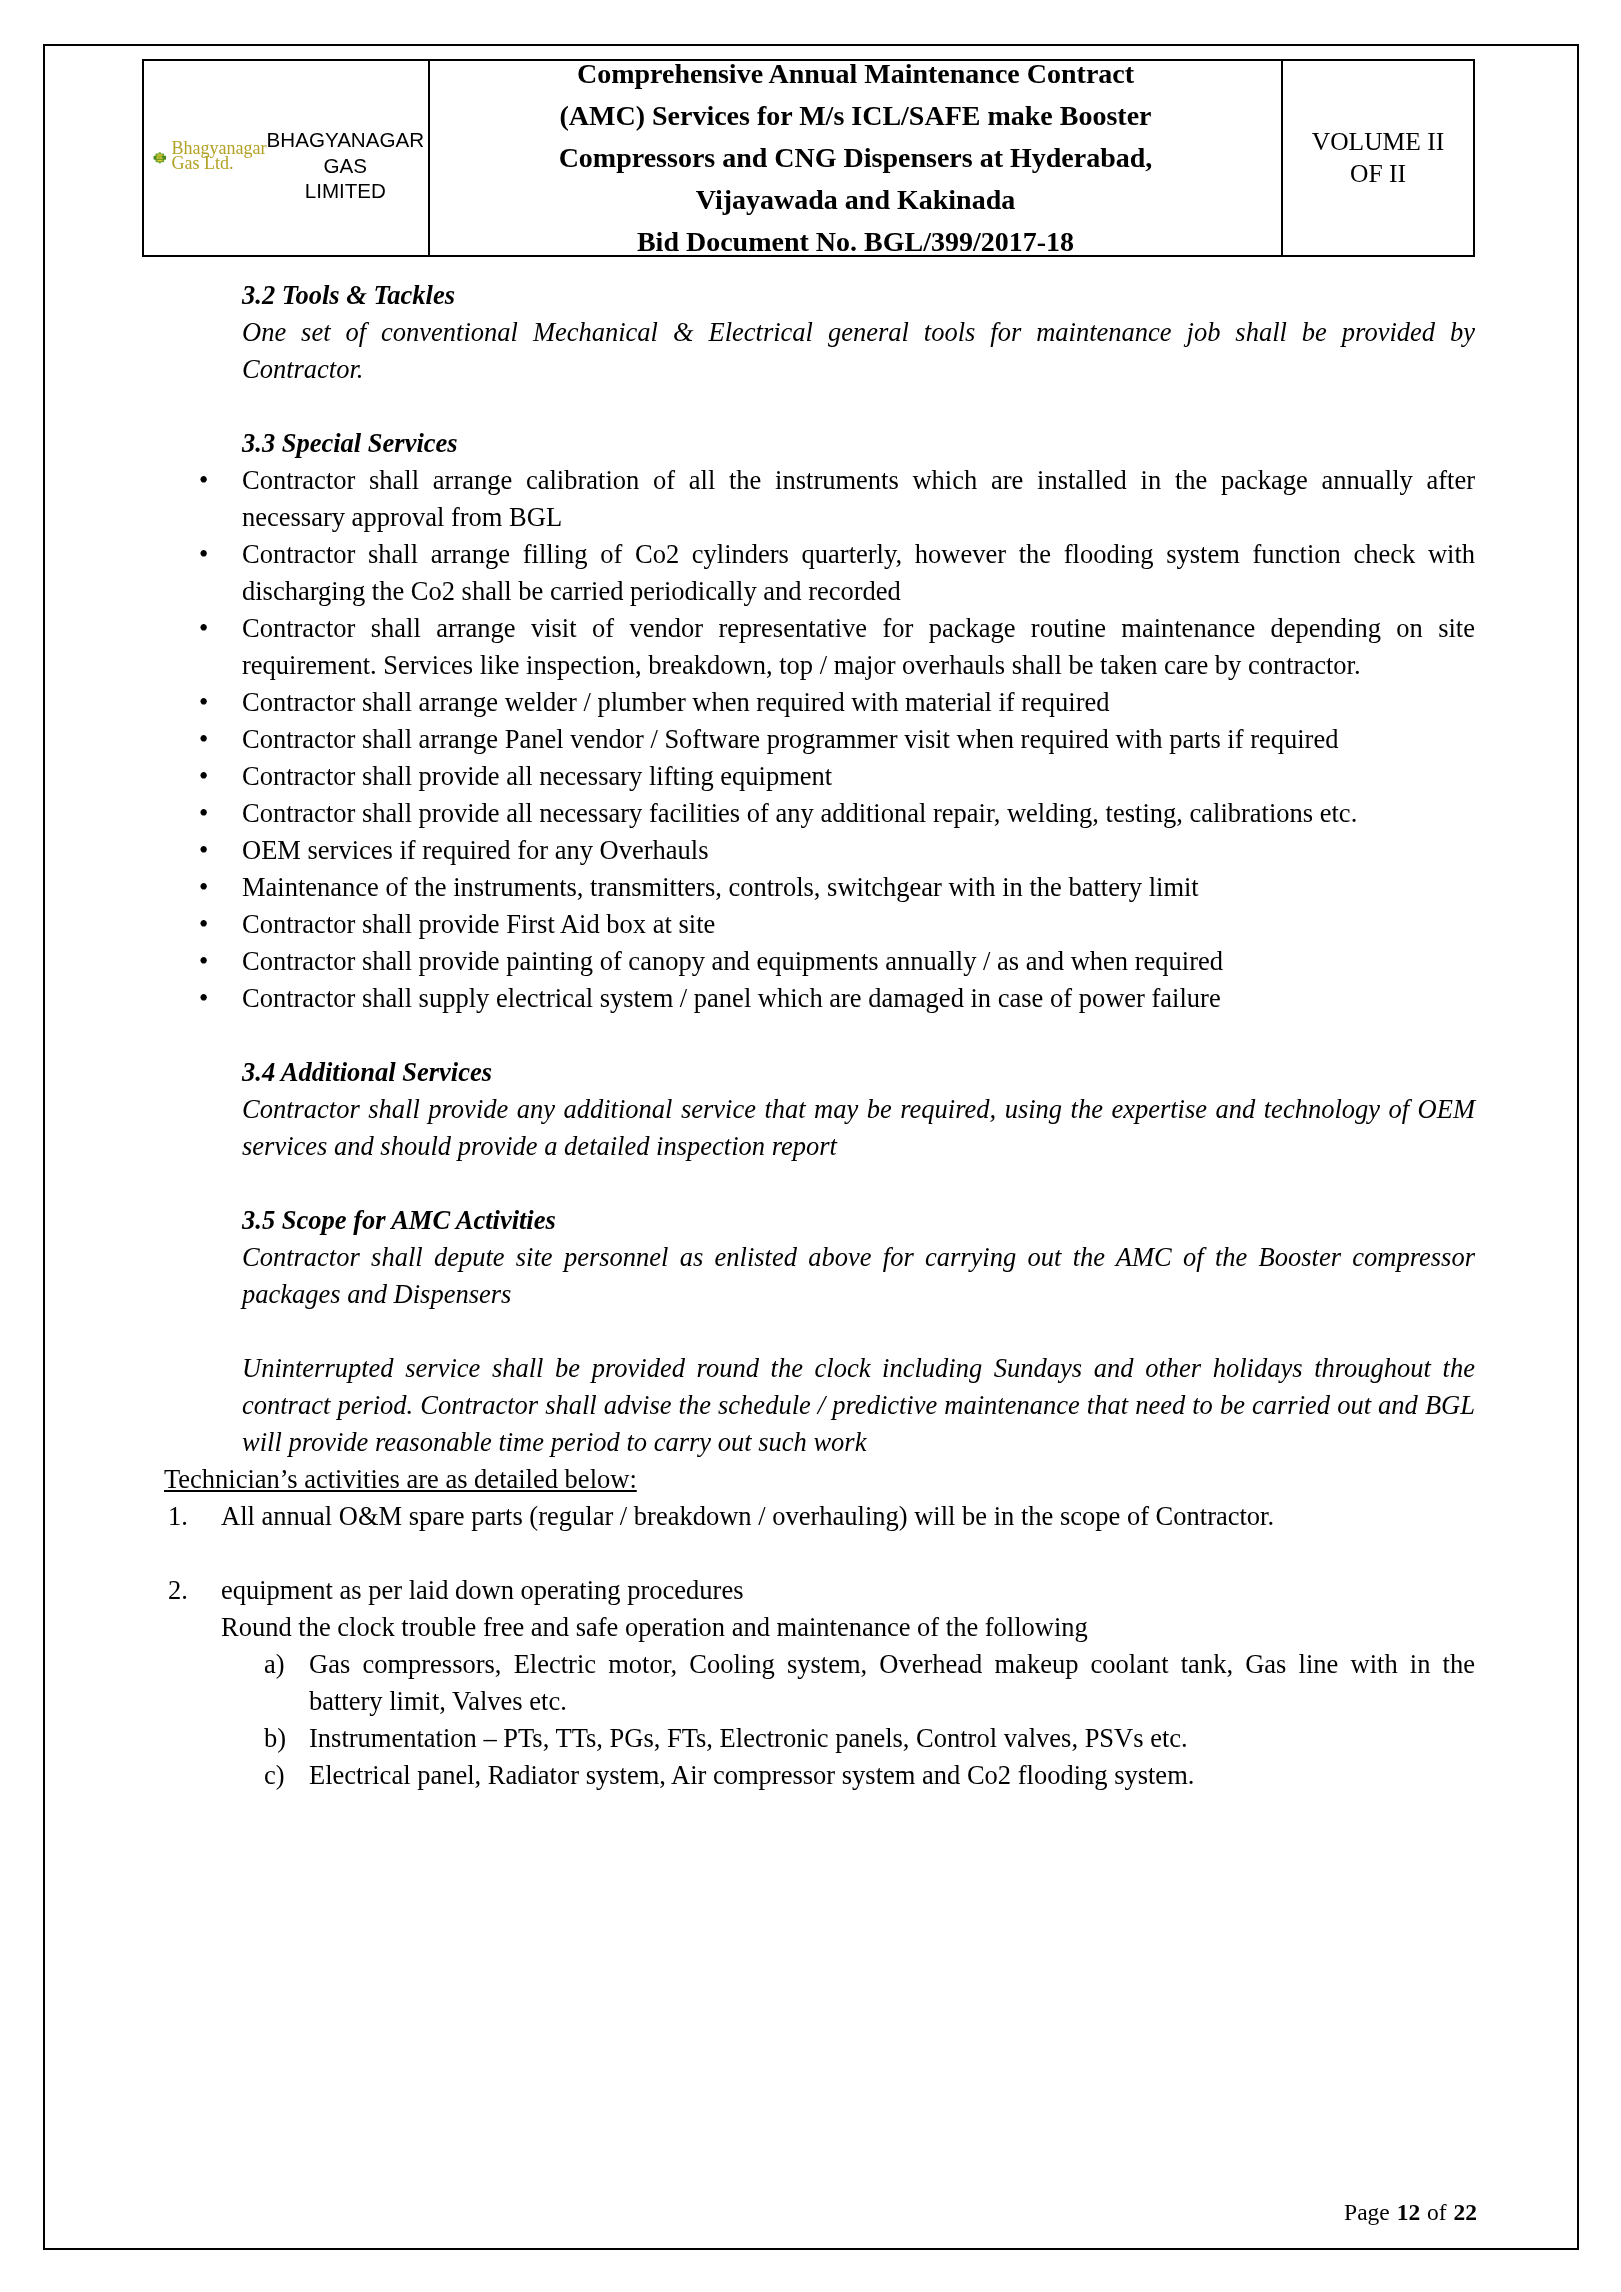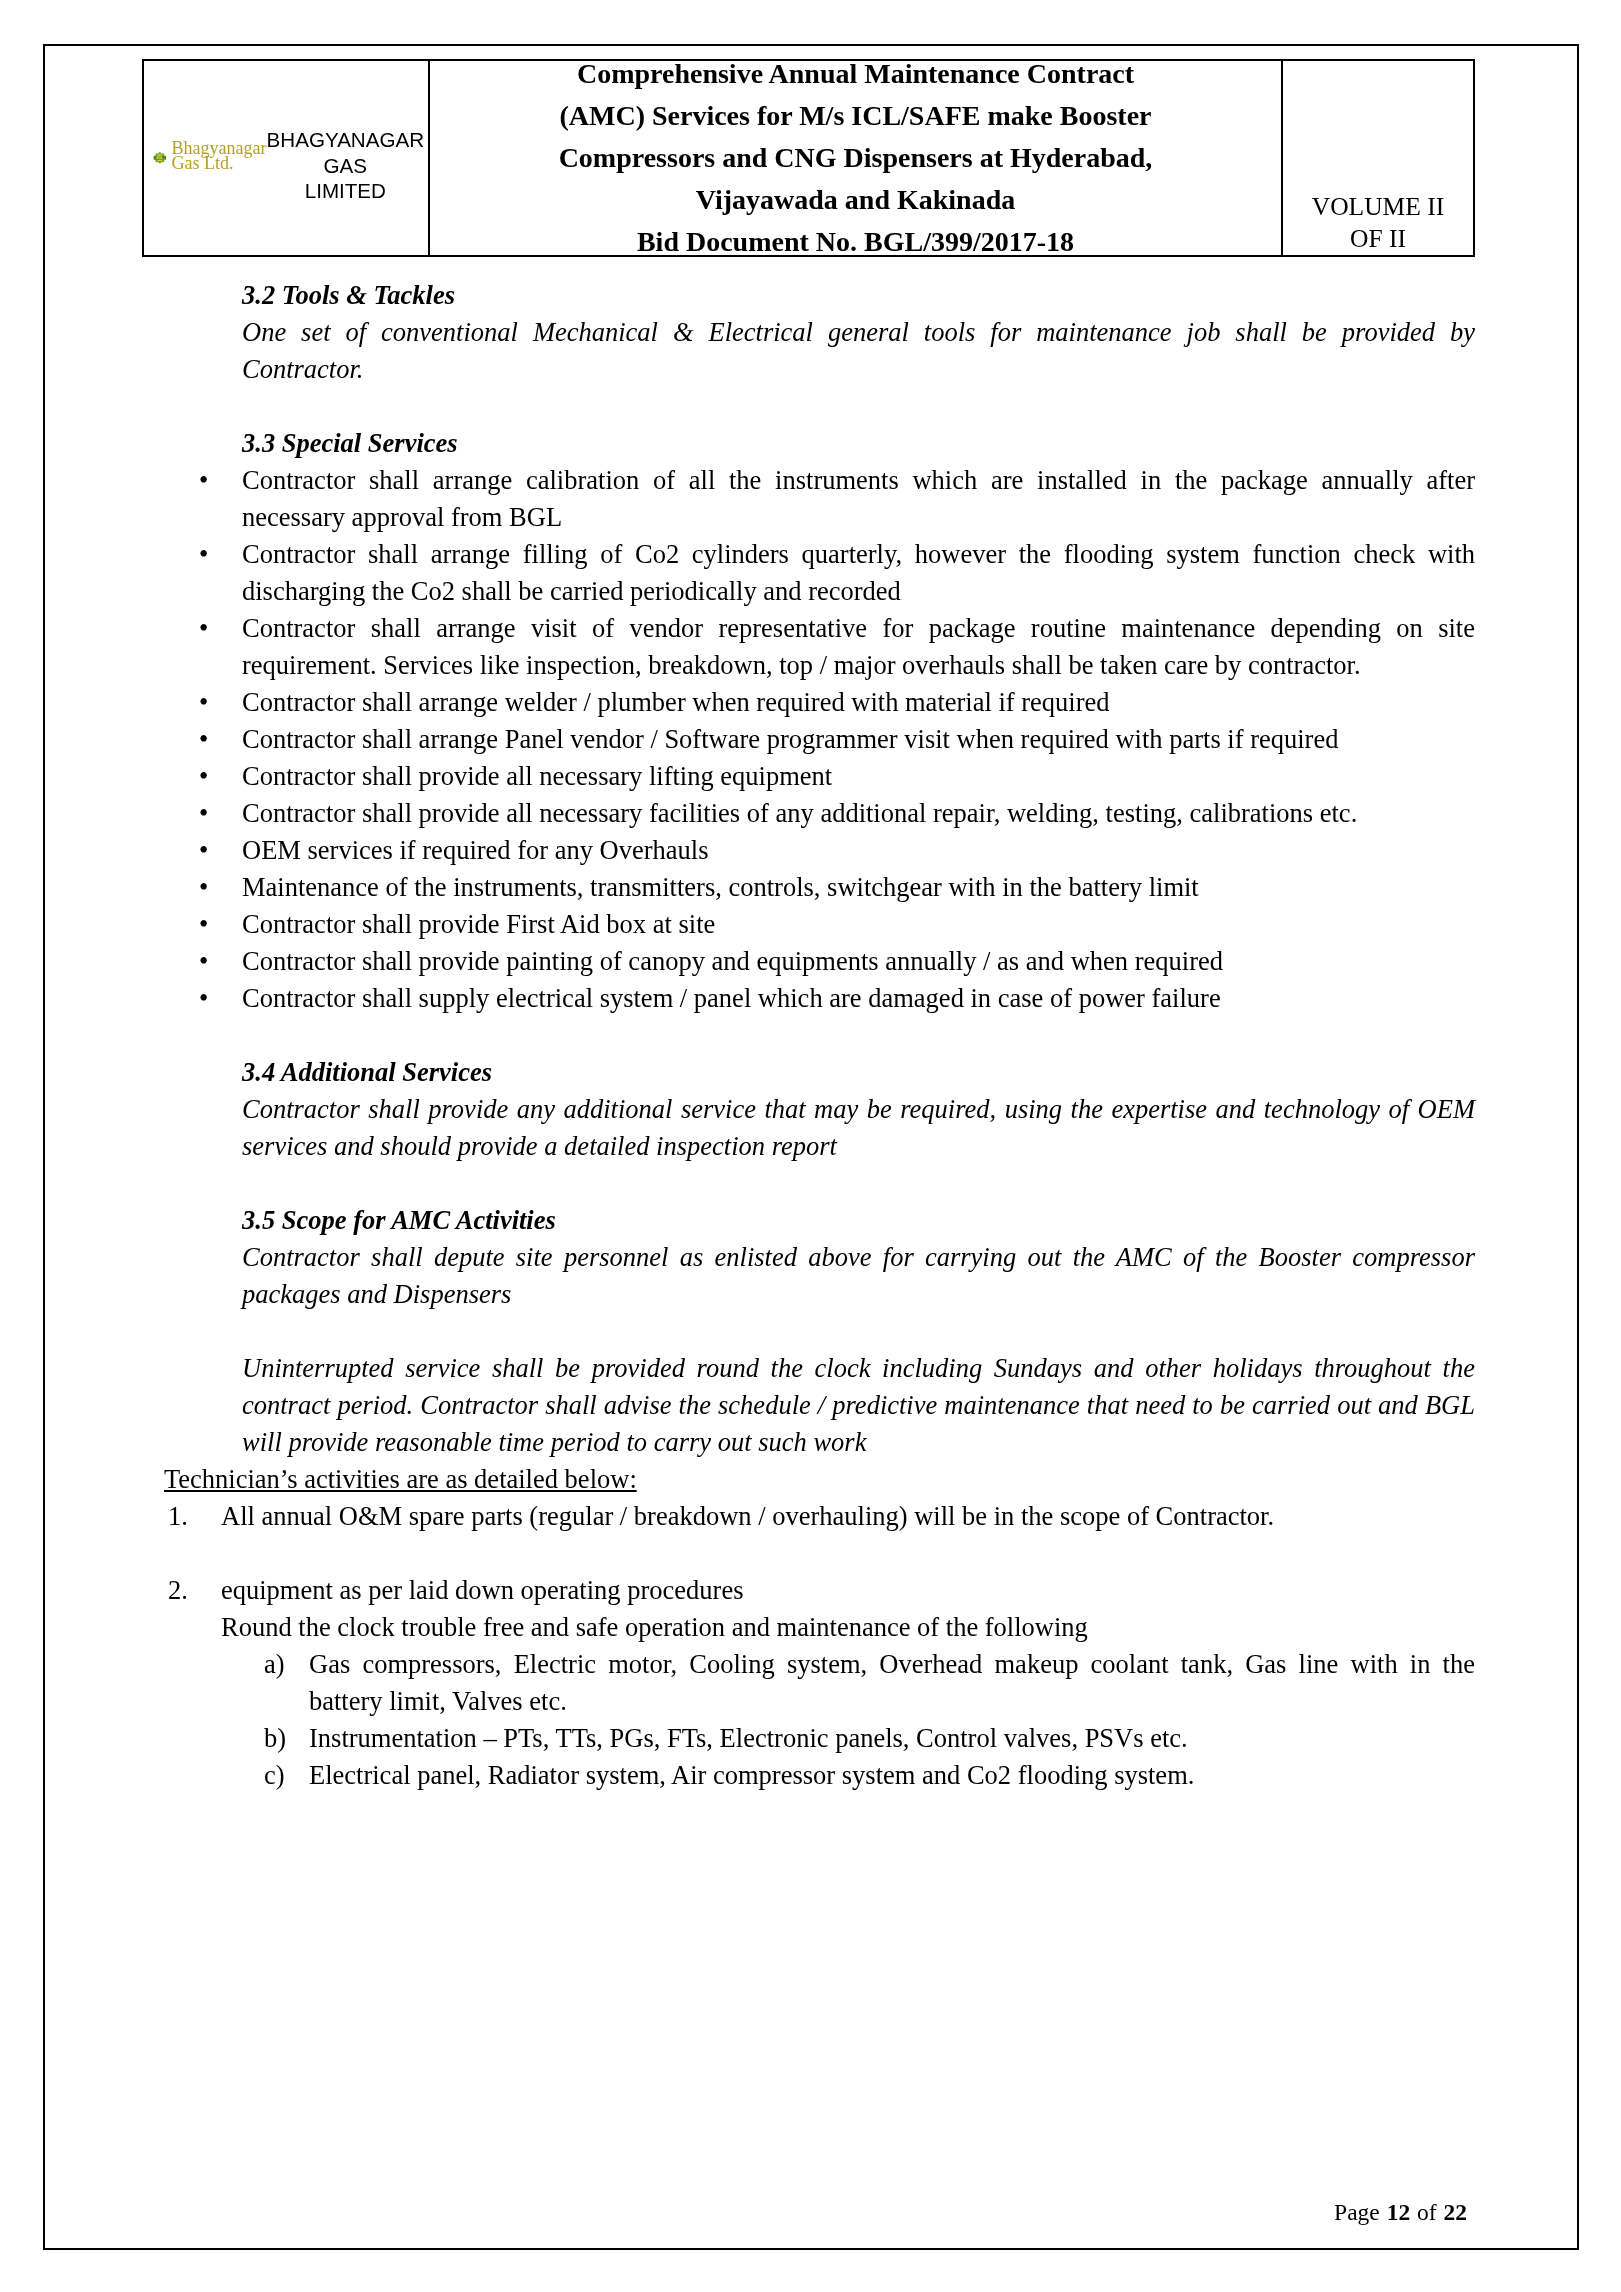--- a/index.html
+++ b/index.html
@@ -31,21 +31,21 @@
     text-align:center; margin-top:15px; color:#000;
   }
   .title-cell {
     flex:1; display:flex; flex-direction:column; justify-content:center; align-items:center;
     padding:5.9px 9.8px;
     gap:8px;
   }
   .title-line { font-weight:bold; font-size:28px; line-height:34px; text-align:center; }
   .volume-cell {
     width:192px; border-left:2px solid #000;
-    display:flex; flex-direction:column; justify-content:flex-end; align-items:center;
+    display:flex; flex-direction:column; justify-content:center; align-items:center;
     font-size:25.5px; line-height:32px;
   }
   
   .content {
     position:absolute; left:164px; top:277px; width:1311px;
     font-size:26.5px; line-height:37px;
   }
   .indented { margin-left:78px;font-style:italic; }
   .heading { font-weight:bold; }
   .para { text-align:justify; }
@@ -53,21 +53,21 @@
   .bullet-item { position:relative; padding-left:78px; text-align:justify; }
   .bullet-marker { position:absolute; left:35px; top:0; }
   .tech-intro { text-decoration:underline; }
   .num-item { position:relative; padding-left:57px; text-align:justify; }
   .num-marker { position:absolute; left:3.9px; top:0; }
   .num-line { display:block; }
   .sub-item { position:relative; padding-left:145px; text-align:justify; }
   .sub-marker { position:absolute; left:100px; top:0; }
   
   .page-footer {
-    position:absolute; left:156px; top:2198px; width:1311px;
+    position:absolute; left:166px; top:2198px; width:1311px;
     display:flex; justify-content:flex-end; gap:6.9px;
     font-size:23.5px; line-height:29px;
   }
   .page-footer .bold { font-weight:bold; }
 </style>
 </head>
 <body>
 
 <div class="page-border"></div>
 

